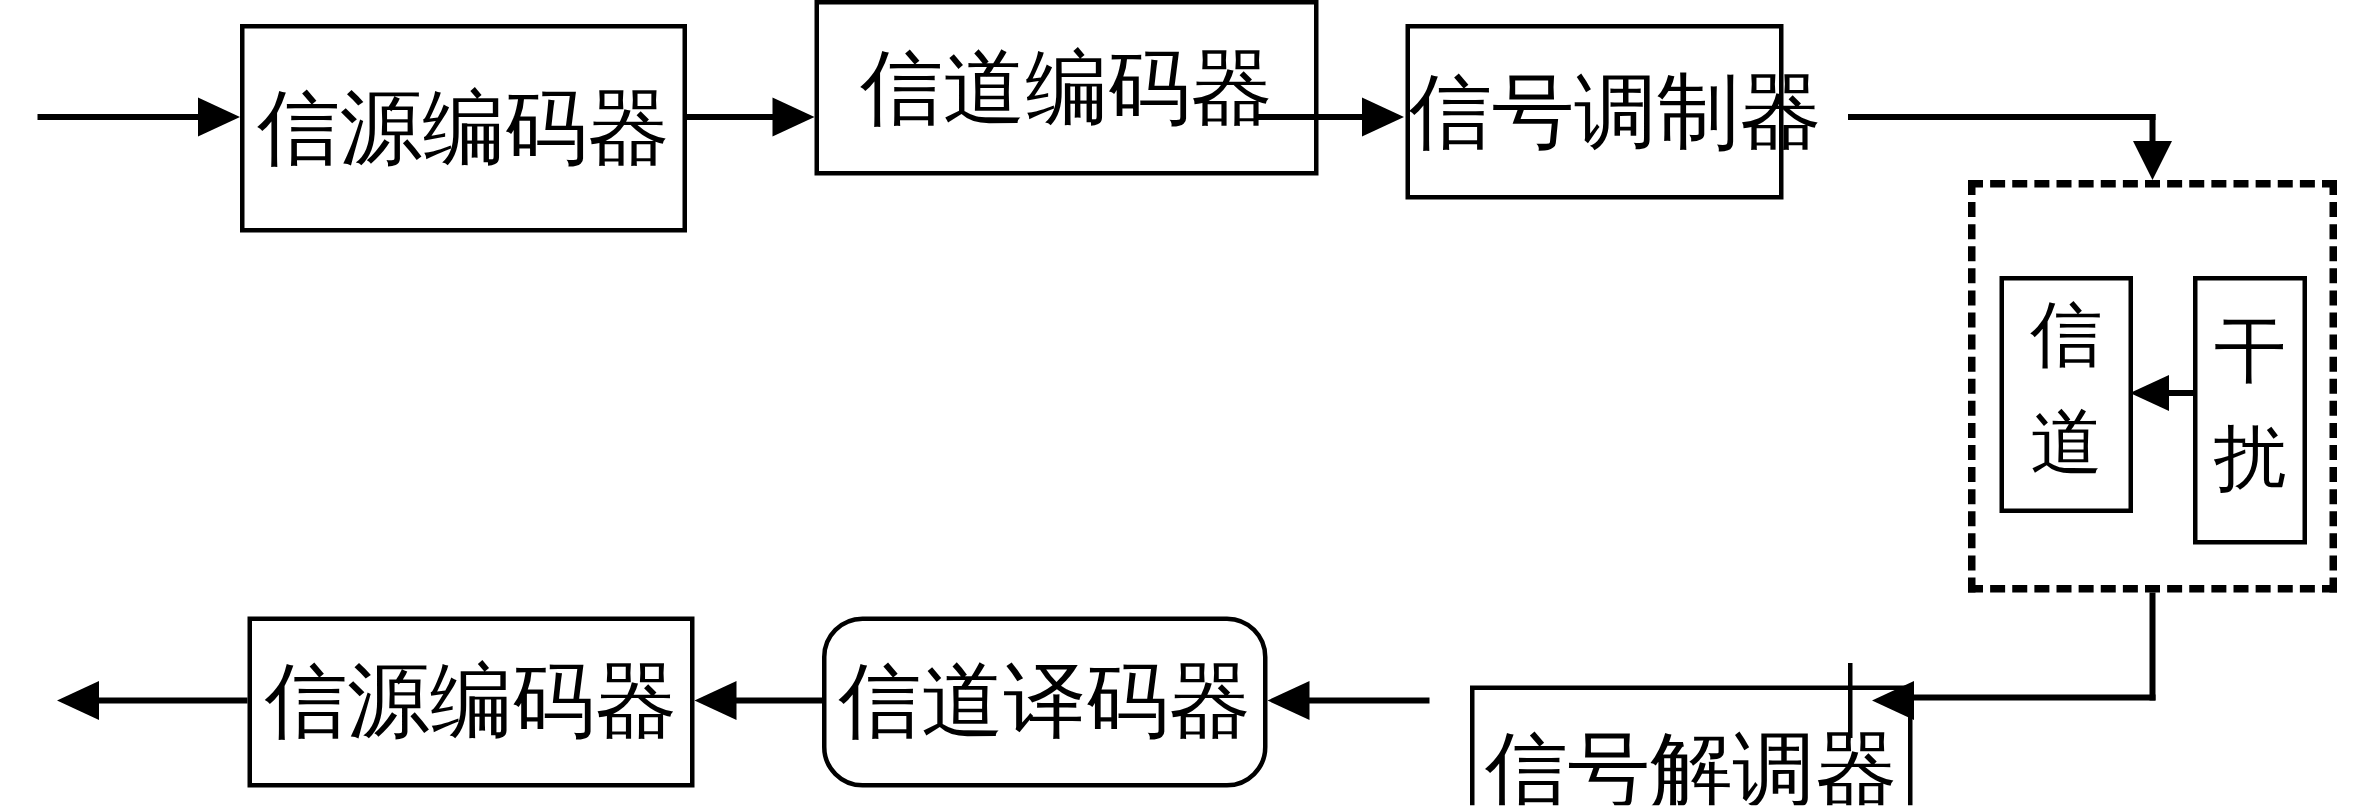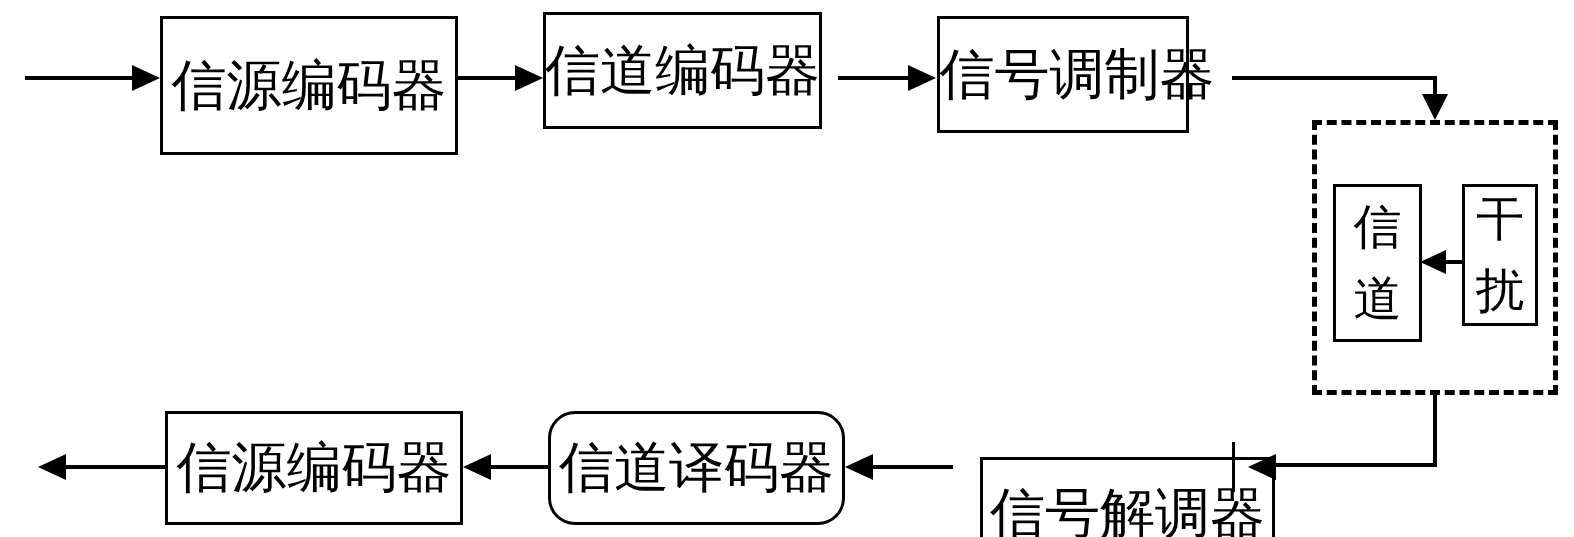--- a/index.html
+++ b/index.html
@@ -24,20 +24,21 @@
     position:absolute;
     border:3px solid #000;
     background:#fff;
     display:flex;align-items:center;justify-content:center;
     font-size:48px;
     line-height:1.5;
     text-align:center;
     word-break:break-all;
     white-space:normal;
     box-sizing:border-box;
+    font-family:Liberation Mono, monospace;
   }
   .dashed{
     position:absolute;
     border:5px dashed #000;
     box-sizing:border-box;
     background:transparent;
   }
   .hline{position:absolute;height:4px;background:#000;}
   .vline{position:absolute;width:4px;background:#000;}
   .tri-right{position:absolute;width:0;height:0;
@@ -51,35 +52,35 @@
 </style>
 </head>
 <body>
 
 <div id="canvas">
 
   <div class="box" style="left:160px;top:16px;width:298px;height:139px;">
     <span>信源编码器</span>
   </div>
 
-  <div class="box" style="left:543px;top:12px;width:279px;height:117px;">
+  <div class="box" style="left:543px;top:0;width:336px;height:117px;">
     <span>信道编码器</span>
   </div>
 
   <div class="box" style="left:937px;top:16px;width:252px;height:117px;padding-left:28px;">
     <span>信号调制器</span>
   </div>
 
   <div class="dashed" style="left:1312px;top:120px;width:246px;height:275px;"></div>
 
   <div class="vbox" style="left:1333px;top:184px;width:89px;height:158px;">
     <span>信道</span>
   </div>
 
-  <div class="vbox" style="left:1462px;top:184px;width:76px;height:142px;">
+  <div class="vbox" style="left:1462px;top:184px;width:76px;height:179px;">
     <span>干扰</span>
   </div>
 
   <div class="box" style="left:980px;top:411px;width:295px;height:114px;margin-top:46px;">
     <span>信号解调器</span>
   </div>
 
   <div class="cursor-bar" style="left:1232px;top:442px;height:50px;"></div>
 
   <div class="box" style="left:548px;top:411px;width:297px;height:114px;border-radius:27px;">

